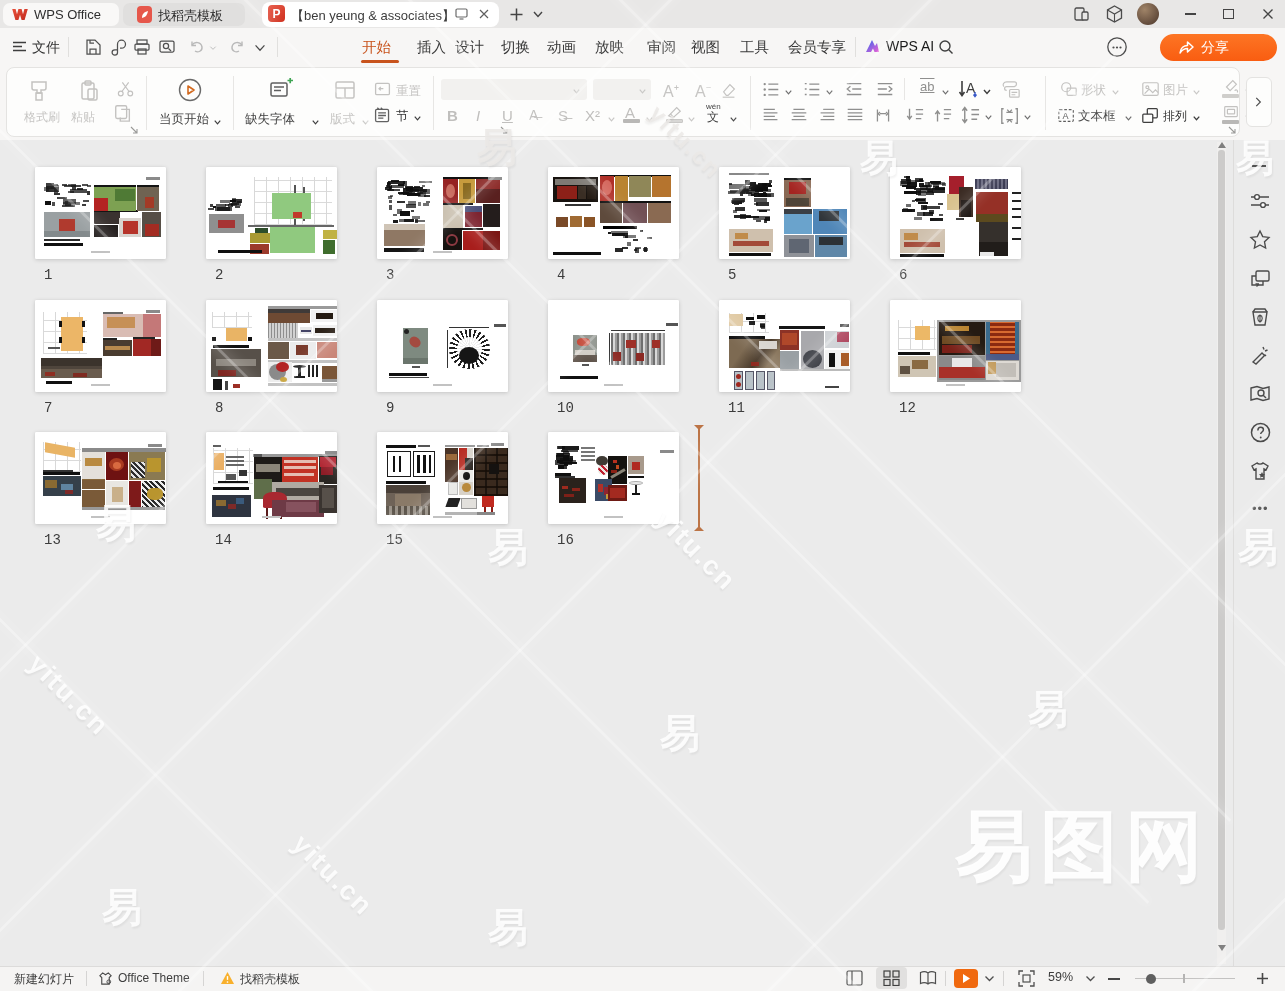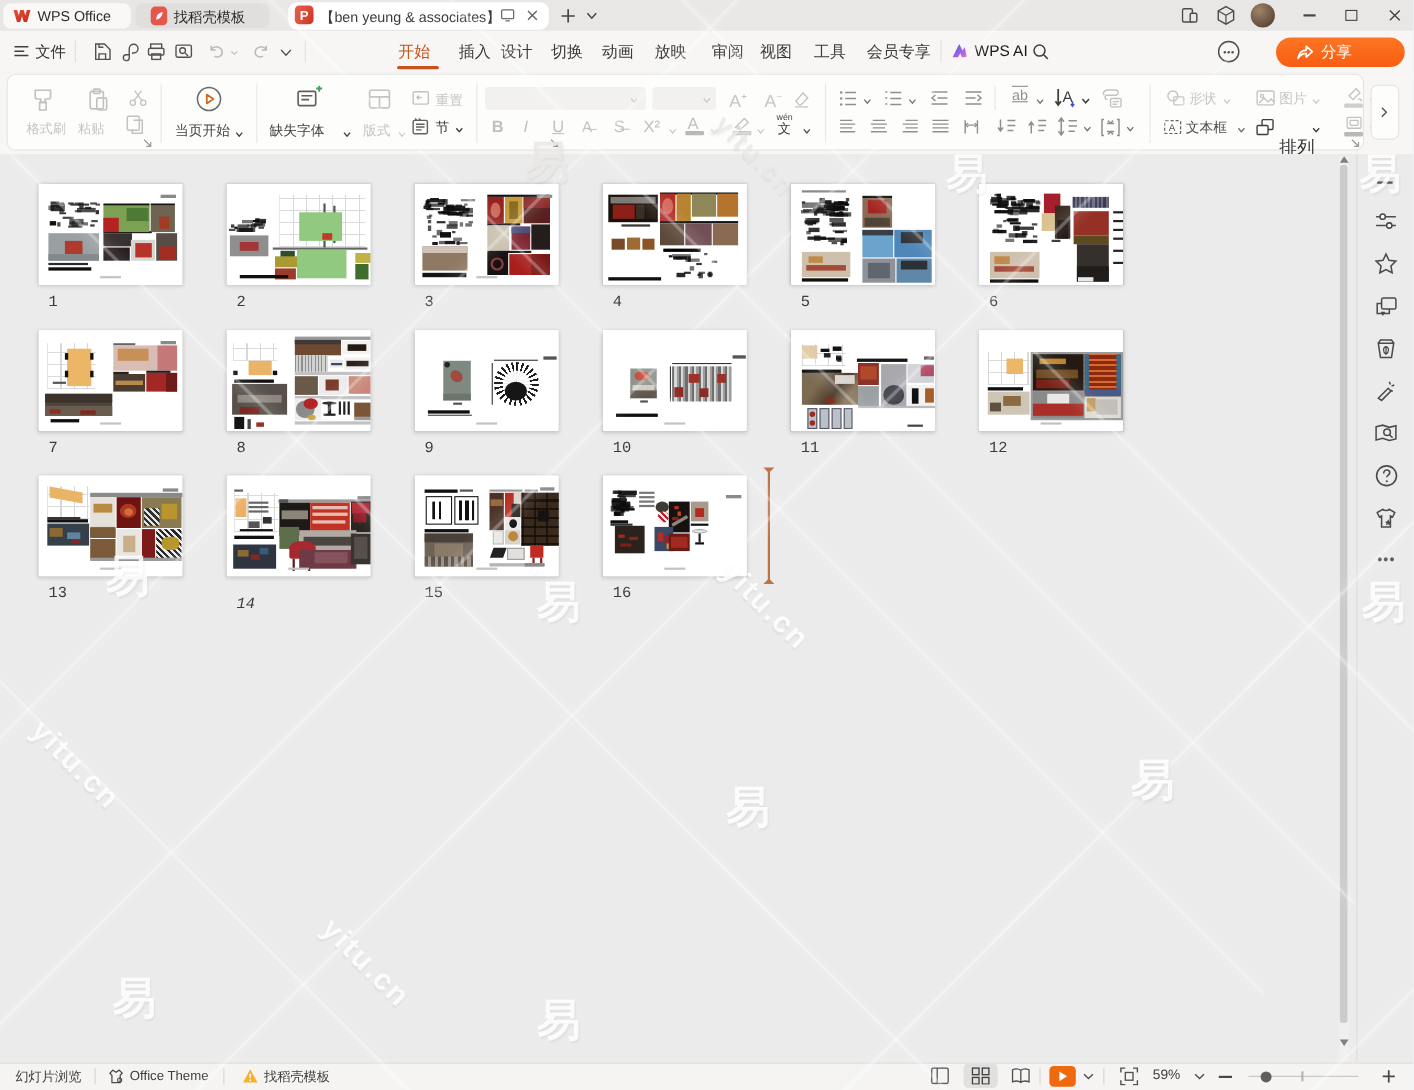--- a/index.html
+++ b/index.html
@@ -360,21 +360,21 @@
       <text x="6" y="14.5" font-size="10" fill="#5a5a5a" font-family="Liberation Sans">A</text>
     </svg>
     <div class="t" style="left:1078px;top:108px;font-size:12.5px;color:#4c4c4c;">文本框</div>
     <svg class="ic" style="left:1123px;top:112px;" width="11" height="11" viewBox="0 0 12 12">
       <path d="M3 5 L6 8.5 L9 5" stroke="#6f6f6f" stroke-width="1.3" fill="none"></path>
     </svg>
     <svg class="ic" style="left:1141px;top:106px;" width="19" height="19" viewBox="0 0 21 21">
       <rect x="7" y="3" width="11" height="10" rx="1" stroke="#3e3e3e" stroke-width="1.4" fill="none"></rect>
       <rect x="2" y="9" width="11" height="9" rx="1" fill="#fdfdfc" stroke="#3e3e3e" stroke-width="1.4"></rect>
     </svg>
-    <div class="t" style="left:1163px;top:124px;font-size:16px;color:#2e2e2e;">排列</div>
+    <div class="t" style="left:1163px;top:108px;font-size:12px;color:#2e2e2e;">排列</div>
     <svg class="ic" style="left:1191px;top:112px;" width="11" height="11" viewBox="0 0 12 12">
       <path d="M3 5 L6 8.5 L9 5" stroke="#3e3e3e" stroke-width="1.4" fill="none"></path>
     </svg>
     <svg class="ic" style="left:1222px;top:104px;" width="18" height="18" viewBox="0 0 20 20">
       <rect x="3" y="3" width="14" height="11" rx="1" stroke="#c3c2c0" stroke-width="1.3" fill="none"></rect>
       <rect x="6" y="6" width="8" height="5" rx="0.5" stroke="#c3c2c0" stroke-width="1.3" fill="none"></rect>
     </svg>
     <div class="abs" style="left:1222px;top:120px;width:17px;height:4px;background:#b9b8b6;border-radius:1px;"></div>
     <svg class="ic" style="left:1243px;top:111px;" width="11" height="11" viewBox="0 0 12 12">
       <path d="M3 5 L6 8.5 L9 5" stroke="#c9c8c6" stroke-width="1.3" fill="none"></path>
@@ -998,21 +998,21 @@
         <div class="b" style="left:57px;top:60px;width:24px;height:16px;background:#a82830;border-radius:40% 40% 10% 10%;"></div>
         <div class="b" style="left:60px;top:76px;width:2px;height:11px;background:#5a1b1b;"></div>
         <div class="b" style="left:74px;top:76px;width:2px;height:11px;background:#5a1b1b;"></div>
         <div class="b" style="left:66px;top:68px;width:52px;height:17px;background:#6e3a46;"></div>
         <div class="b" style="left:80px;top:70px;width:30px;height:10px;background:#86525e;"></div>
         <div class="b" style="left:113px;top:53px;width:18px;height:28px;background:#3a3430;"></div>
         <div class="b" style="left:116px;top:56px;width:12px;height:20px;background:#57504a;"></div>
         <div class="b" style="left:119px;top:19px;width:12px;height:3px;background:#8a8a8a;"></div>
         <div class="b" style="left:56px;top:84px;width:19px;height:2px;background:#c2c2c2;"></div>
       </div>
-      <div class="lbl" style="left:215px;top:402px;font-style:italic;">14</div>
+      <div class="lbl" style="left:215px;top:392px;">14</div>
       <div class="slide" style="left:377px;top:292px;">
         <div class="b" style="left:9px;top:13px;width:30px;height:3px;background:#111;"></div>
         <div class="b" style="left:41px;top:13px;width:12px;height:2px;background:#555;"></div>
         <div class="b" style="left:10px;top:19px;width:24px;height:26px;border:1.5px solid #1a1a1a;"></div>
         <div class="b" style="left:16px;top:24px;width:12px;height:16px;background-image:repeating-linear-gradient(90deg,#111 0 2px,transparent 2px 6px);"></div>
         <div class="b" style="left:36px;top:19px;width:22px;height:26px;border:1.5px solid #1a1a1a;"></div>
         <div class="b" style="left:40px;top:23px;width:14px;height:18px;background-image:repeating-linear-gradient(90deg,#111 0 3px,transparent 3px 6px);"></div>
         <div class="b" style="left:9px;top:49px;width:40px;height:3px;background:#101010;"></div>
         <div class="b" style="left:9px;top:53px;width:44px;height:30px;background:#6e6257;"></div>
         <div class="b" style="left:9px;top:53px;width:44px;height:8px;background:#4a4038;"></div>
@@ -1140,21 +1140,21 @@
         <path d="M7.5 8 c0-2 1.5-3 2.7-3 c1.4 0 2.6 1 2.6 2.4 c0 2 -2.6 2.2 -2.6 4" stroke="#4b4b4b" stroke-width="1.4" fill="none"></path>
         <circle cx="10.2" cy="14.8" r="0.9" fill="#4b4b4b"></circle>
       </svg>
       <svg class="ic" style="left:1249px;top:320px;" width="22" height="22" viewBox="0 0 22 22">
         <path d="M8 3 L3 6 L5 10 L7 9 V19 H15 V9 L17 10 L19 6 L14 3 C13 4.5 9 4.5 8 3 Z" stroke="#4b4b4b" stroke-width="1.4" fill="none"></path>
         <path d="M13 12 l1 2 2 .3 -1.5 1.4 .4 2 -1.9 -1 -1.9 1 .4 -2 -1.5 -1.4 2 -.3 Z" fill="#4b4b4b"></path>
       </svg>
       <div class="abs" style="left:1252px;top:361px;width:18px;height:4px;color:#555;font-size:13px;letter-spacing:1px;">•••</div>
 </div>
 <div id="statusbar"></div>
-<div class="t" style="left:14px;top:971px;font-size:12px;color:#3d3d3d;">幻灯片浏览</div>
+<div class="t" style="left:14px;top:971px;font-size:12px;color:#3d3d3d;">新建幻灯片</div>
     <div class="sep" style="left:86px;top:971px;height:15px;background:#d5d4d3;"></div>
     <svg class="ic" style="left:98px;top:971px;" width="15" height="15" viewBox="0 0 16 16">
 <path d="M5 2 L8 4 L11 2 L14 5 L12 7 V14 H4 V7 L2 5 Z" fill="none" stroke="#4a4a4a" stroke-width="1.2"></path>
       <circle cx="11.5" cy="11.5" r="2" fill="none" stroke="#4a4a4a" stroke-width="1"></circle>
     </svg>
     <div class="t" style="left:118px;top:971px;font-size:12px;color:#3d3d3d;">Office Theme</div>
     <div class="sep" style="left:203px;top:971px;height:15px;background:#d5d4d3;"></div>
     <svg class="ic" style="left:220px;top:971px;" width="15" height="14" viewBox="0 0 16 15">
 <path d="M8 1 L15 14 H1 Z" fill="#f8b02c"></path>
       <path d="M8 5.5 v4" stroke="#fff" stroke-width="1.5"></path>
@@ -1219,13 +1219,14 @@
       <div class="wm" style="left:660px;top:706px;font-size:40px;">易</div>
       <div class="wm" style="left:1028px;top:682px;font-size:40px;">易</div>
       <div class="wm" style="left:1238px;top:520px;font-size:40px;">易</div>
       <div class="wm" style="left:102px;top:880px;font-size:40px;">易</div>
       <div class="wm" style="left:96px;top:496px;font-size:40px;">易</div>
       <div class="wm" style="left:488px;top:900px;font-size:40px;">易</div>
       <div class="wm" style="left:18px;top:680px;font-size:27px;transform:rotate(45deg);letter-spacing:2px;">yitu.cn</div>
       <div class="wm" style="left:282px;top:860px;font-size:27px;transform:rotate(45deg);letter-spacing:2px;">yitu.cn</div>
       <div class="wm" style="left:645px;top:535px;font-size:27px;transform:rotate(45deg);letter-spacing:2px;">yitu.cn</div>
       <div class="wm" style="left:640px;top:128px;font-size:24px;transform:rotate(45deg);letter-spacing:2px;color:rgba(235,233,230,.85);">yitu.cn</div>
+      <div class="wm" style="left:955px;top:795px;font-size:78px;letter-spacing:7px;color:rgba(255,255,255,.92);">易图网</div>
     </div>
 </div>
 </body></html>

